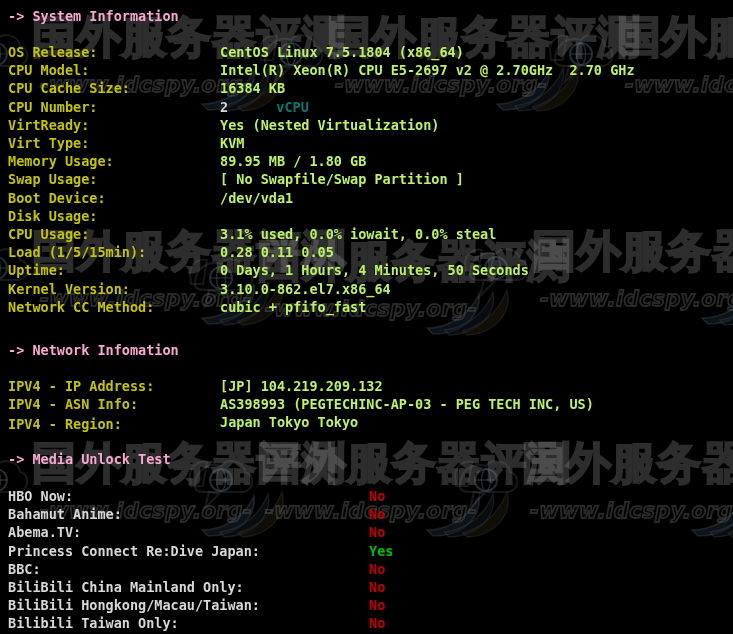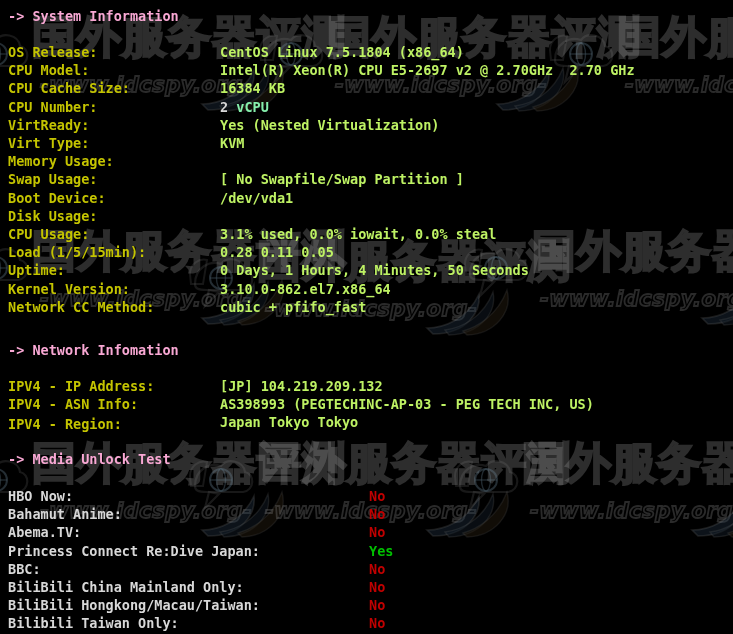--- a/index.html
+++ b/index.html
@@ -90,21 +90,21 @@
     white-space: pre;
     height: 18px;
   }
   .section-head { color: #f9a8d4; left: 8px; }
   .label-y      { color: #c4c400; left: 8px; }
   .label-w      { color: #d8d8d8; left: 8px; }
   .val-c        { color: #bef264; left: 220px; }
   .val-w        { color: #d8d8d8; left: 220px; }
   .val-r        { color: #c00000; left: 369px; }
   .val-g        { color: #00c000; left: 369px; }
-  .inline-c     { color: #86efac; }
+  .inline-c     { color: #0f766e; margin-left: 40px; }
 </style>
 </head>
 <body>
 
 <div id="terminal">
 
   <div id="watermarks">
       <div class="wm" style="left: -40px; top: 26px;">
         <svg class="wm-logo" viewBox="0 0 70 66">
           <path d="M8 30 C8 14, 22 6, 34 10 C40 2, 56 4, 58 16 C68 18, 68 34, 56 36 L20 36 C10 36, 8 34, 8 30 Z" fill="none" stroke="rgba(150,150,150,0.30)" stroke-width="2.2"></path>
@@ -263,20 +263,21 @@
       <div class="row val-c" style="top: 61.2px;">Intel(R) Xeon(R) CPU E5-2697 v2 @ 2.70GHz  2.70 GHz</div>
       <div class="row label-y" style="top: 79.4px;">CPU Cache Size:</div>
       <div class="row val-c" style="top: 79.4px;">16384 KB</div>
       <div class="row label-y" style="top: 97.6px;">CPU Number:</div>
       <div class="row val-w" style="top: 97.6px;">2 <span class="inline-c">vCPU</span></div>
       <div class="row label-y" style="top: 115.8px;">VirtReady:</div>
       <div class="row val-c" style="top: 115.8px;">Yes (Nested Virtualization)</div>
       <div class="row label-y" style="top: 134px;">Virt Type:</div>
       <div class="row val-c" style="top: 134px;">KVM</div>
       <div class="row label-y" style="top: 152.2px;">Memory Usage:</div>
+      <div class="row val-c" style="top: 152.2px;">89.95 MB / 1.80 GB</div>
       <div class="row label-y" style="top: 170.4px;">Swap Usage:</div>
       <div class="row val-c" style="top: 170.4px;">[ No Swapfile/Swap Partition ]</div>
       <div class="row label-y" style="top: 188.6px;">Boot Device:</div>
       <div class="row val-c" style="top: 188.6px;">/dev/vda1</div>
       <div class="row label-y" style="top: 206.8px;">Disk Usage:</div>
       <div class="row label-y" style="top: 225px;">CPU Usage:</div>
       <div class="row val-c" style="top: 225px;">3.1% used, 0.0% iowait, 0.0% steal</div>
       <div class="row label-y" style="top: 243.2px;">Load (1/5/15min):</div>
       <div class="row val-c" style="top: 243.2px;">0.28 0.11 0.05</div>
       <div class="row label-y" style="top: 261.4px;">Uptime:</div>

